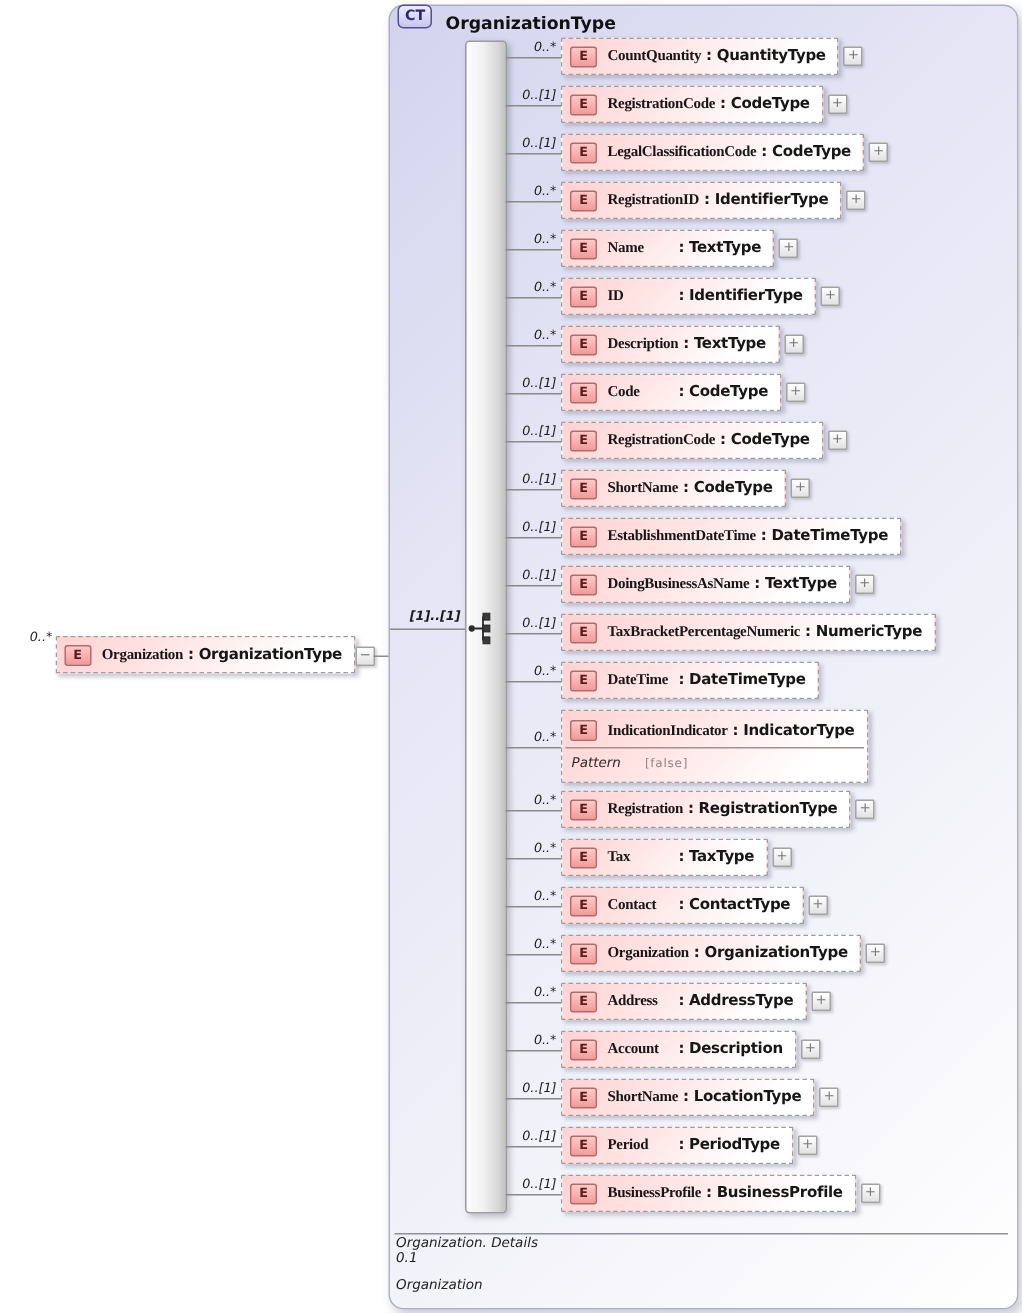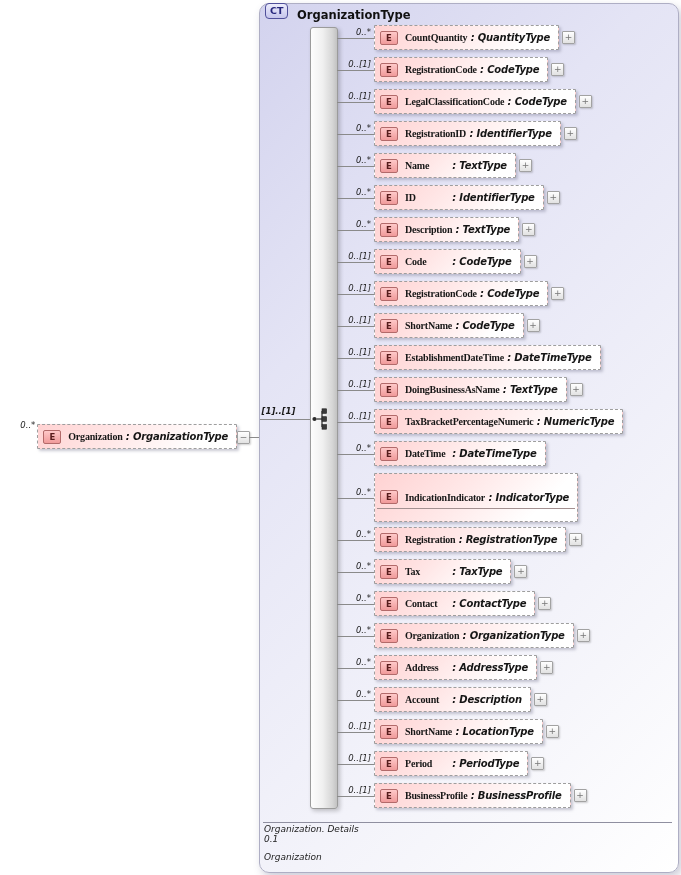--- a/index.html
+++ b/index.html
@@ -17,36 +17,36 @@
     background:linear-gradient(180deg,#ececfc 0%,#c6c6ec 100%);
     color:#27277c;font-size:9.5px;font-weight:bold;line-height:11px;}
   .ct-title{position:absolute;left:297px;top:8px;font-size:11.5px;font-weight:bold;color:#111;}
 
   
   .seq-bar{position:absolute;left:310px;top:27px;width:26px;height:780px;
     border:1px solid #9b9b9b;border-radius:3px;
     background:linear-gradient(90deg,#fdfdfd 0%,#f0f0f0 45%,#d6d6d6 82%,#c2c2c2 100%);
     box-shadow:2px 2px 4px rgba(0,0,0,0.22);}
   .seq-icon{position:absolute;left:311px;top:407px;}
-  .seq-card{position:absolute;left:250px;top:406px;width:57px;text-align:center;
+  .seq-card{position:absolute;left:250px;top:406px;width:57px;text-align:right;
     font-size:8.5px;font-style:italic;font-weight:bold;color:#1a1a1a;}
   .seq-line{position:absolute;left:260px;top:419px;width:50px;height:1px;background:#8a8a8a;}
 
   
   .ebox{border:1px dashed #9e9e9e;border-radius:1px;background:
     linear-gradient(135deg,#ffd2d2 0%,#ffe7e7 40%,#ffffff 80%);
     box-shadow:2px 2px 3px rgba(120,120,145,0.4);white-space:nowrap;}
   .namerow{display:flex;align-items:center;height:21px;padding:0 8px 0 5px;}
   .ebadge{display:inline-flex;align-items:center;justify-content:center;flex:none;
     width:16px;height:12px;margin-right:7px;border:1px solid #b26a6a;border-radius:2px;
     background:linear-gradient(180deg,#ffc9c9 0%,#f09a9a 100%);
     color:#571c1c;font-size:8.5px;font-weight:bold;line-height:10px;}
   .ename,.etype{font-size:10px;font-weight:bold;color:#161616;letter-spacing:-0.2px;}
   .ename{display:inline-block;min-width:44px;font-family:Liberation Serif, serif;}
-  .etype{white-space:pre;font-style:italic;}
+  .etype{white-space:pre;}
 
   
   .row{position:absolute;left:337px;display:flex;align-items:center;}
   .conn{position:relative;width:37px;flex:none;align-self:stretch;}
   .conn-line{position:absolute;top:50%;left:0;width:37px;height:1px;background:#8a8a8a;}
   .conn-label{position:absolute;bottom:50%;right:3px;padding-bottom:1px;
     font-size:8.5px;font-style:italic;color:#1a1a1a;white-space:nowrap;}
   .row .ebox{display:flex;flex-direction:column;justify-content:center;}
   .plusbox,.minusbox{display:inline-flex;align-items:center;justify-content:center;flex:none;
     width:11px;height:11px;margin-left:3px;border:1px solid #a2a2a2;border-radius:1px;
@@ -318,20 +318,24 @@
       <span class="conn-label">0..*</span>
       <span class="conn-line"></span>
     </div>
     <div class="ebox" style="height: 47px;">
       <div class="namerow">
         <span class="ebadge">E</span>
         <span class="ename">IndicationIndicator</span>
         <span class="etype"> : IndicatorType</span>
       </div>
     <hr class="facet-divider">
+          <div class="facetrow">
+            <span class="facet-label">Pattern</span>
+            <span class="facet-value">[false]</span>
+          </div>
         </div>
 
   </div>
 
   <div class="row" style="top: 528px; height: 23px;">
     <div class="conn">
       <span class="conn-label">0..*</span>
       <span class="conn-line"></span>
     </div>
     <div class="ebox" style="height: 23px;">

